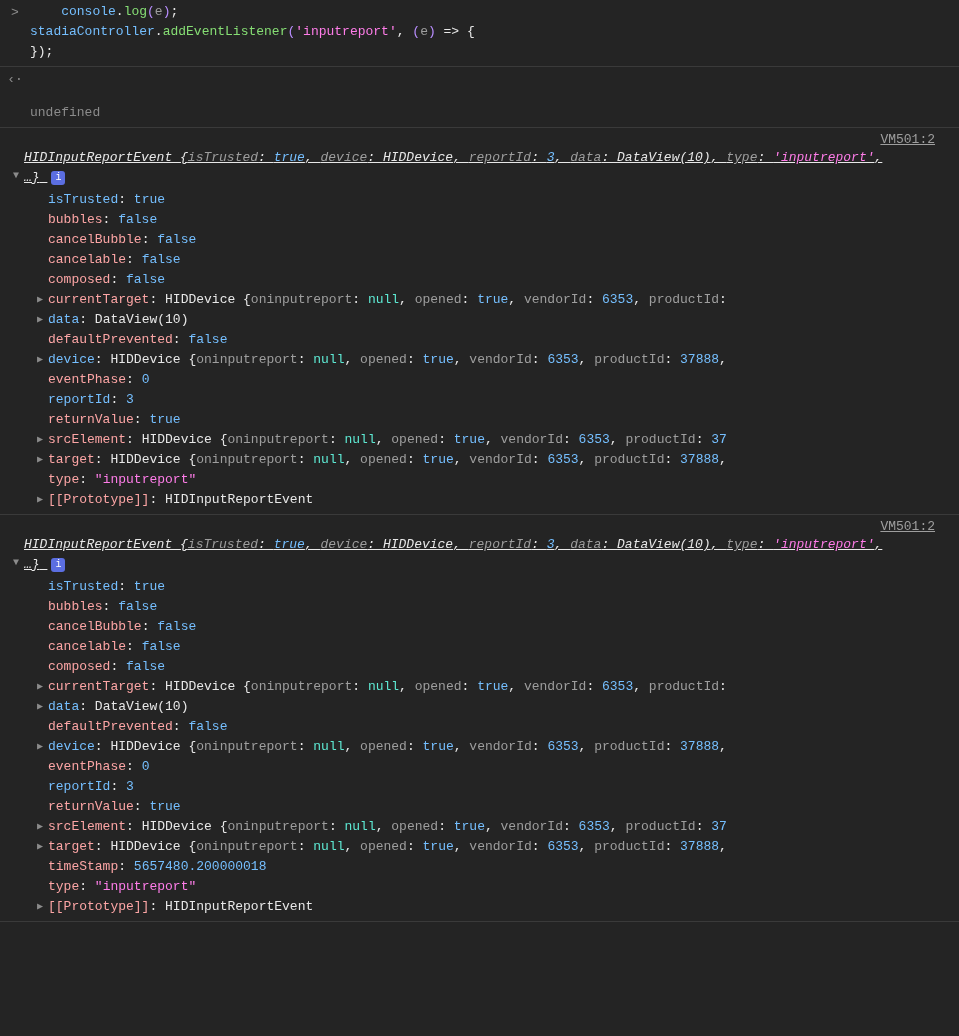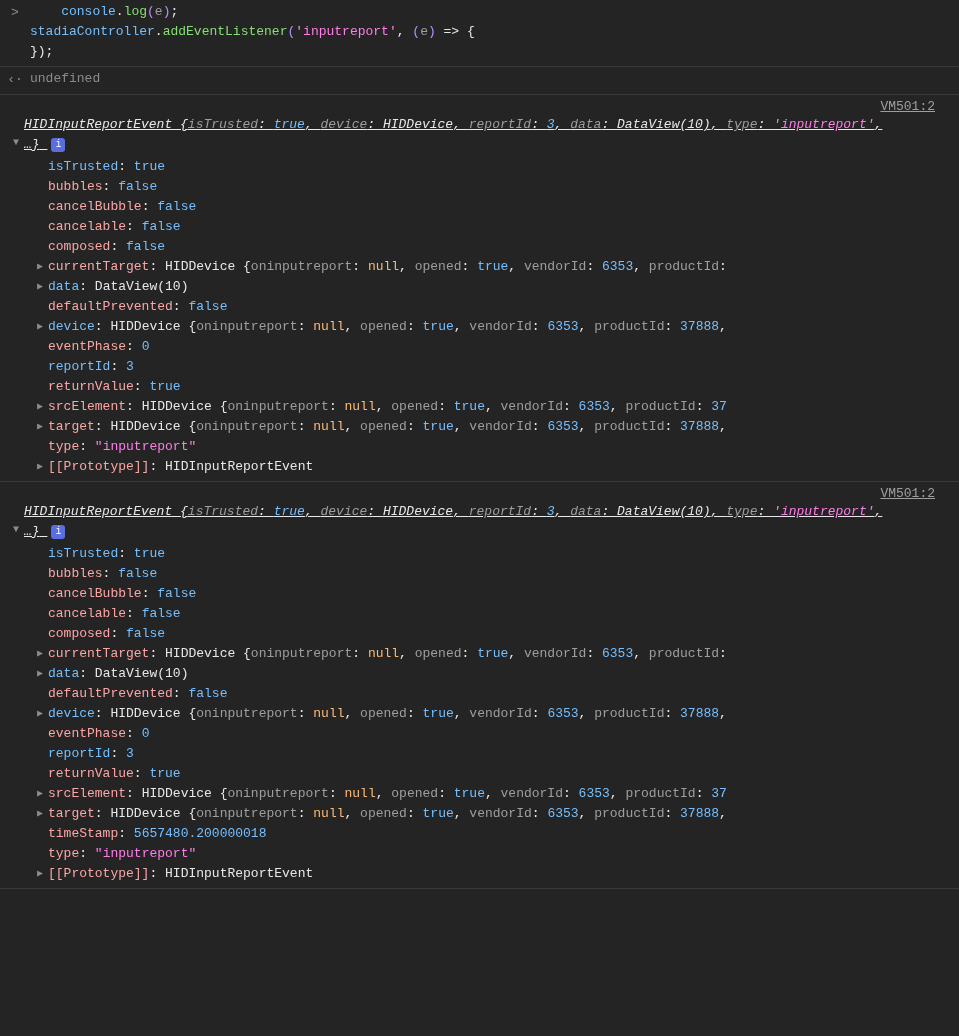--- a/index.html
+++ b/index.html
@@ -30,21 +30,21 @@
   .content { flex: 1; min-width: 0; }
 
   .code-line { white-space: pre; }
   .tok-obj   { color: #75bfff; }
   .tok-meth  { color: #86de74; }
   .tok-str   { color: #ff7de9; }
   .tok-paren { color: #b98eff; }
   .tok-var   { color: #9e9e9e; }
   .tok-plain { color: #e8e8e8; }
 
-  .undef { color: #8b8b8b; }
+  .undef { color: #8b8b8b; margin-top: 34px; }
 
   .src-link {
     position: absolute;
     right: 24px;
     top: 2px;
     color: #9e9e9e;
     text-decoration: underline;
     cursor: pointer;
     font-style: normal;
   }
@@ -92,21 +92,21 @@
     color: #8b8b8b;
     font-size: 10px;
     user-select: none;
     cursor: pointer;
   }
   .k      { color: #75bfff; }
   .k-dim  { color: #fca5a5; }
   .v-bool { color: #75bfff; }
   .v-num  { color: #75bfff; }
   .v-str  { color: #ff7de9; }
-  .v-null { color: #fdba74; }
+  .v-null { color: #5eead4; }
   .v-cls  { color: #e8e8e8; }
   .inline-key { color: #9e9e9e; text-align: center; }
   .colon { color: #e8e8e8; }
 </style>
 </head>
 <body>
 
 <div class="row flex">
   <div class="gutter">&gt;</div>
   <div class="content">

